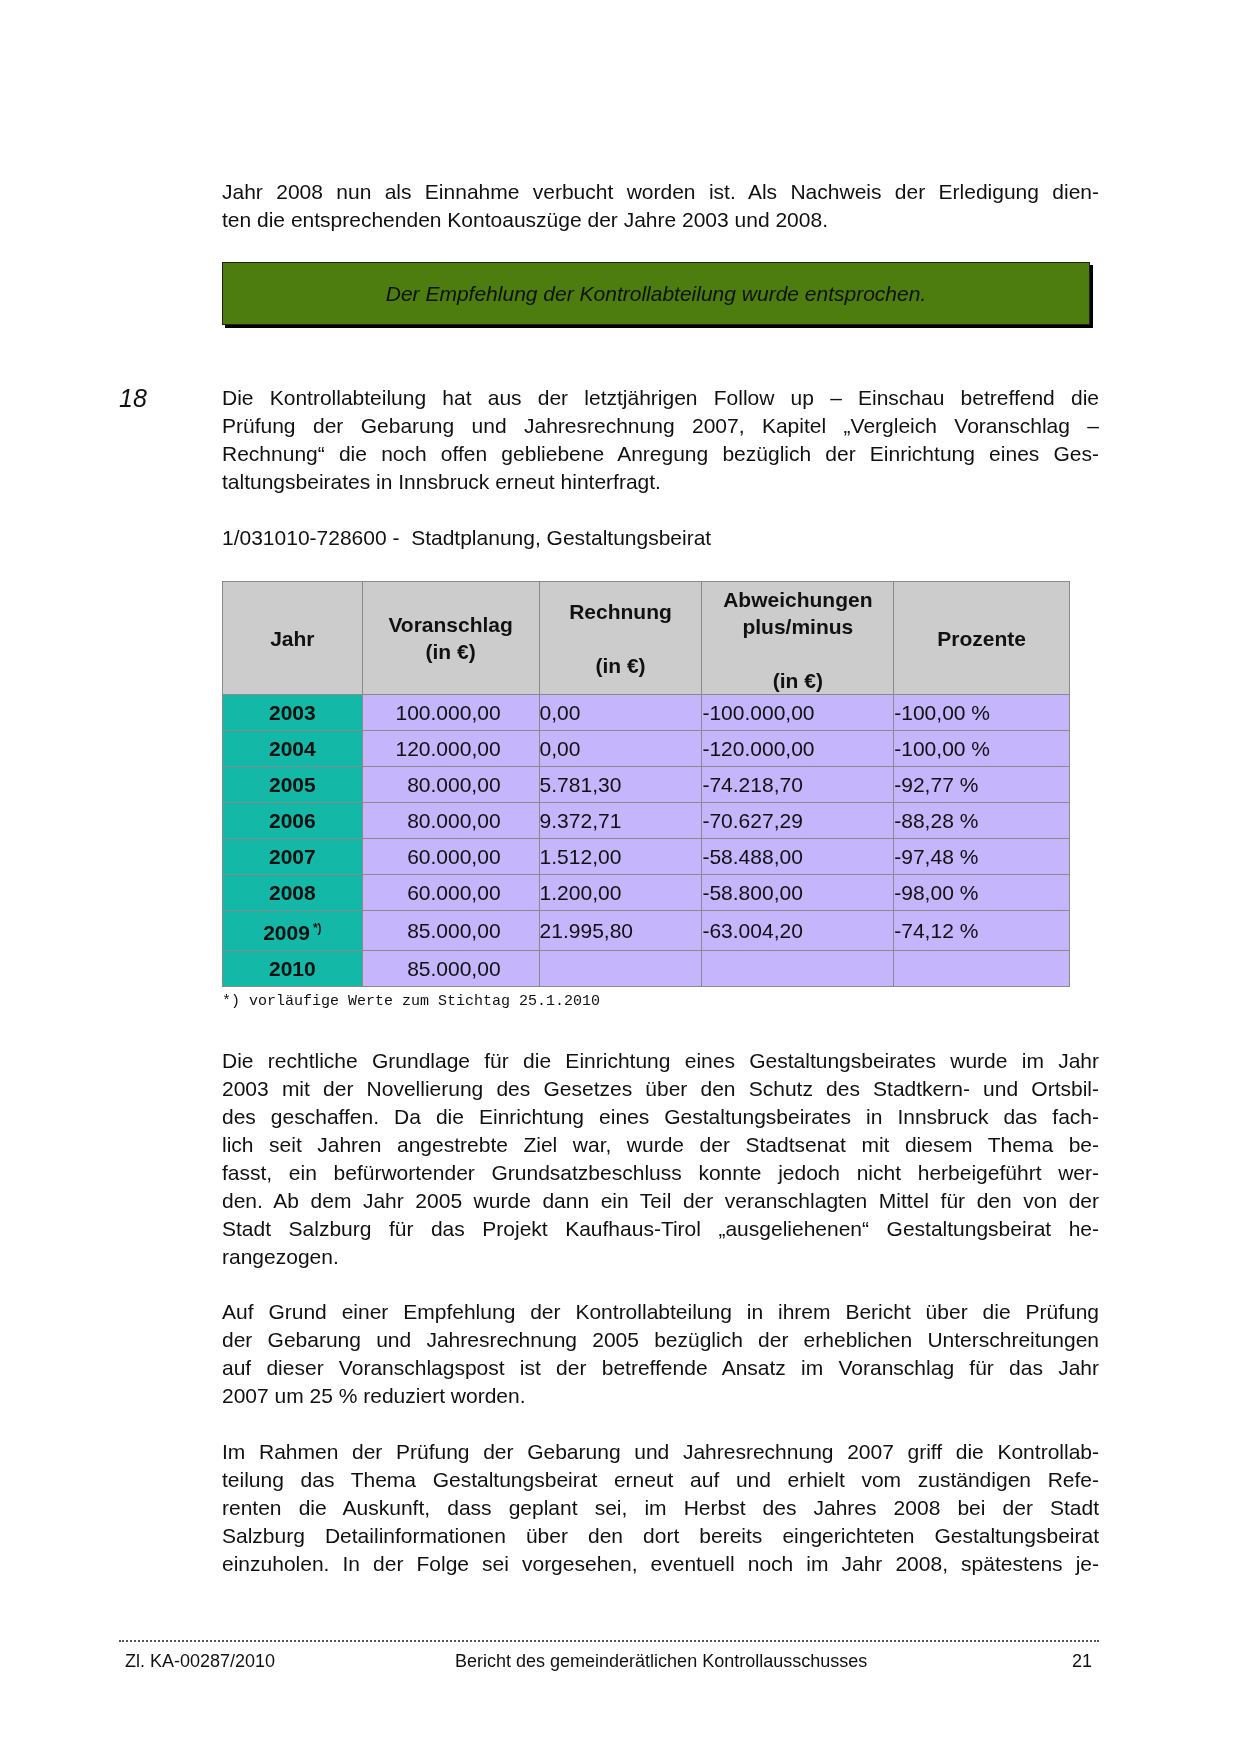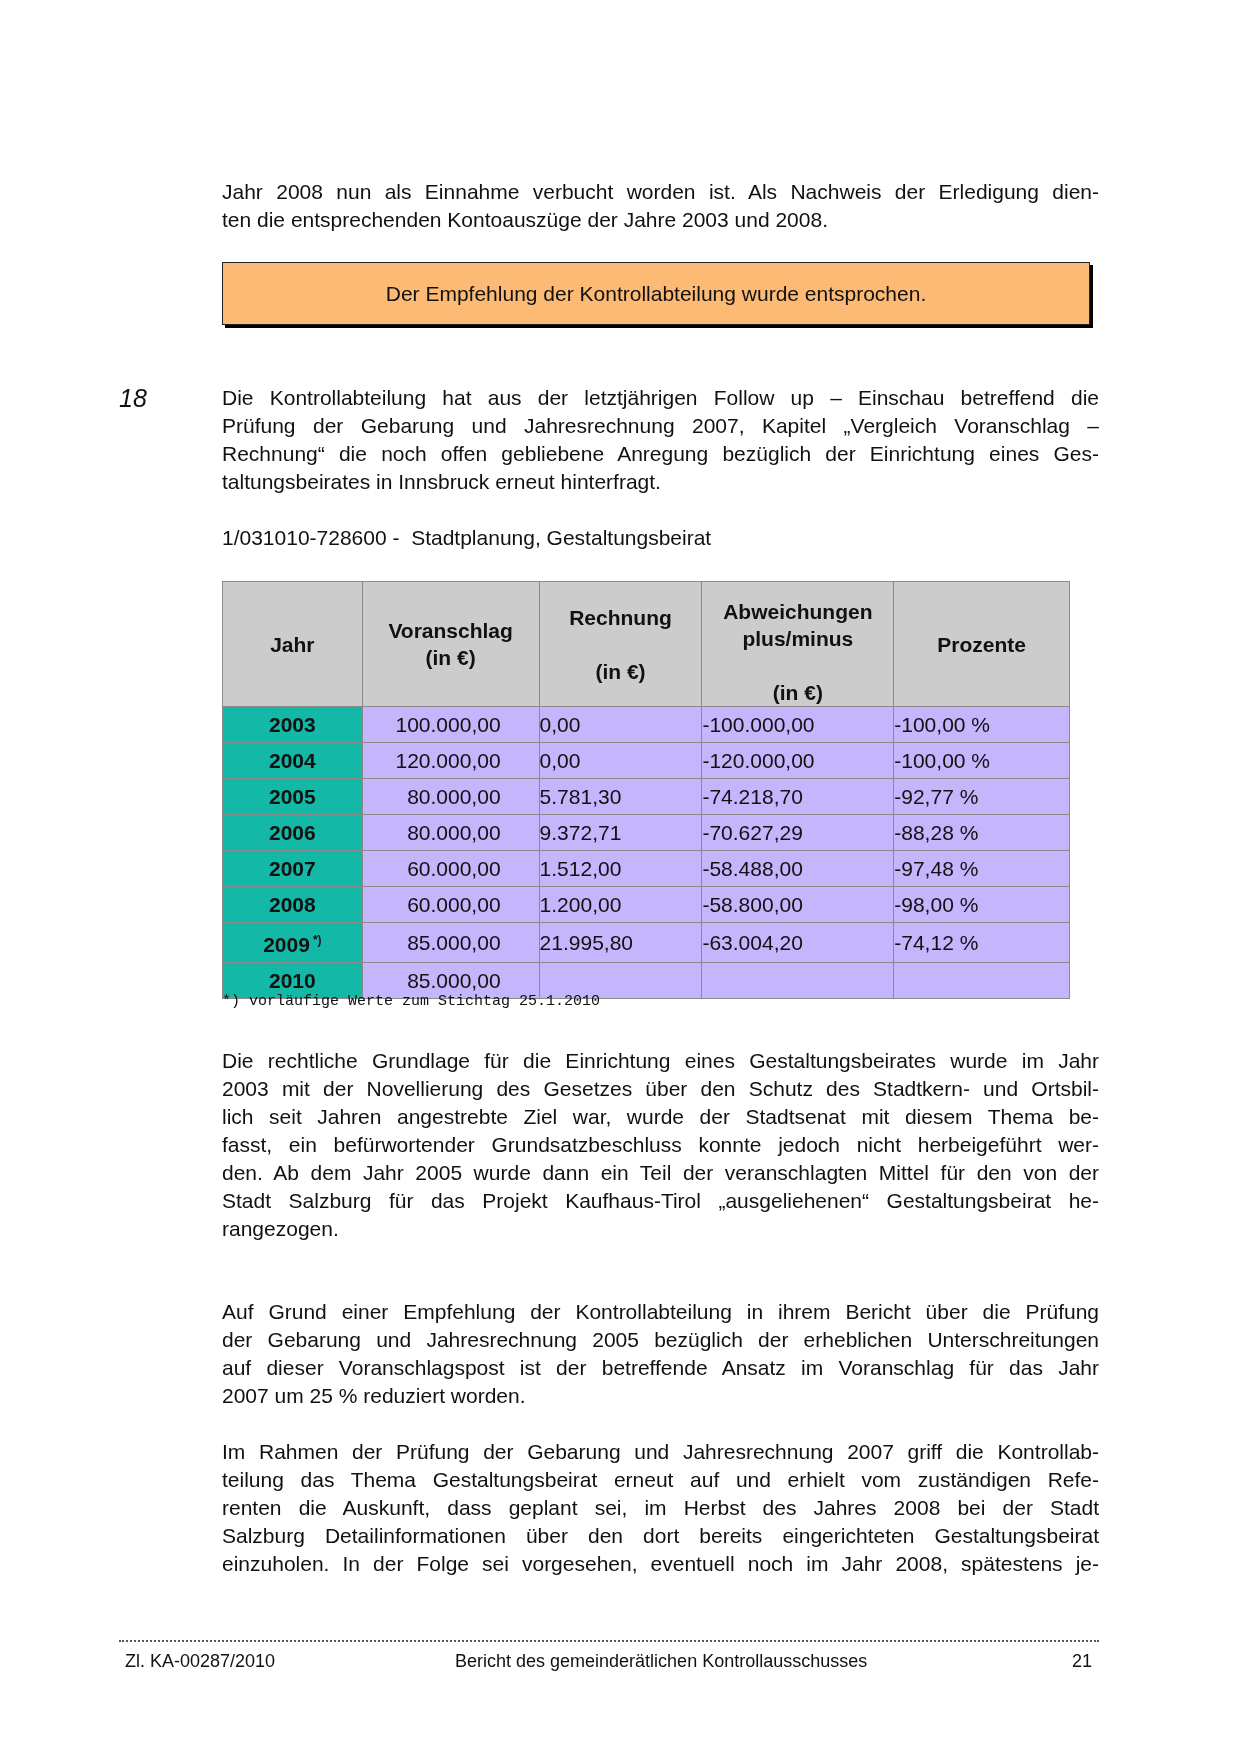--- a/index.html
+++ b/index.html
@@ -12,24 +12,25 @@
       font-size: 21px; line-height: 28px; text-align: justify;
       text-align-last: left; margin: 0;
     }
     .p .ln { display: block; text-align: justify; text-align-last: justify; white-space: nowrap; }
     .p .ln.last { text-align-last: left; }
     .section-num {
       position: absolute; left: 119px; top: 384px; font-size: 25px; line-height: 28px; font-style: italic;
     }
     .result-box {
       position: absolute; left: 222px; top: 262px; width: 866px; height: 61px;
-      background: #fdba74; border: 1px solid #222;
+      background: #4d7c0f; border: 1px solid #222;
       box-shadow: 3px 3px 0 #000;
       display: flex; align-items: center; justify-content: center;
       font-size: 21px;
+      font-style: italic;
     }
     .account-line {
       position: absolute; left: 222px; top: 524px; font-size: 21px; line-height: 28px; white-space: pre;
     }
     table.budget {
       position: absolute; left: 222px; top: 581px; width: 848px;
       border-collapse: collapse; font-size: 21px;
     }
     table.budget th, table.budget td {
       border: 1px solid #8a8a8a; padding: 0;
@@ -89,21 +90,21 @@
     <tr>
       <th>
         <span>Jahr</span>
       </th>
       <th>
         <span>Voranschlag</span><br><span>(in €)</span>
       </th>
       <th>
         <span>Rechnung</span><br><span style="display:inline-block;height:10px"></span><br><span>(in €)</span>
       </th>
-      <th style="vertical-align:top;padding-top:16px;">
+      <th style="vertical-align:top;padding-top:4px;">
         <span>Abweichungen</span><br><span>plus/minus</span><br><span style="display:inline-block;height:10px"></span><br><span>(in €)</span>
       </th>
       <th>
         <span>Prozente</span>
       </th>
     </tr>
   </thead>
   <tbody>
     <tr>
       <td class="year">2003</td>
@@ -161,20 +162,21 @@
       <td class="num"></td>
       <td class="num"></td>
     </tr>
   </tbody>
 </table>
 <div class="footnote">*) vorläufige Werte zum Stichtag 25.1.2010</div>
 
 <div class="p" style="top:1047px;">
   <span class="ln">Die rechtliche Grundlage für die Einrichtung eines Gestaltungsbeirates wurde im Jahr</span>
   <span class="ln">2003 mit der Novellierung des Gesetzes über den Schutz des Stadtkern- und Ortsbil-</span>
+  <span class="ln">des geschaffen. Da die Einrichtung eines Gestaltungsbeirates in Innsbruck das fach-</span>
   <span class="ln">lich seit Jahren angestrebte Ziel war, wurde der Stadtsenat mit diesem Thema be-</span>
   <span class="ln">fasst, ein befürwortender Grundsatzbeschluss konnte jedoch nicht herbeigeführt wer-</span>
   <span class="ln">den. Ab dem Jahr 2005 wurde dann ein Teil der veranschlagten Mittel für den von der</span>
   <span class="ln">Stadt Salzburg für das Projekt Kaufhaus-Tirol „ausgeliehenen“ Gestaltungsbeirat he-</span>
   <span class="ln last">rangezogen.</span>
 </div>
 
 <div class="p" style="top:1298px;">
   <span class="ln">Auf Grund einer Empfehlung der Kontrollabteilung in ihrem Bericht über die Prüfung</span>
   <span class="ln">der Gebarung und Jahresrechnung 2005 bezüglich der erheblichen Unterschreitungen</span>

